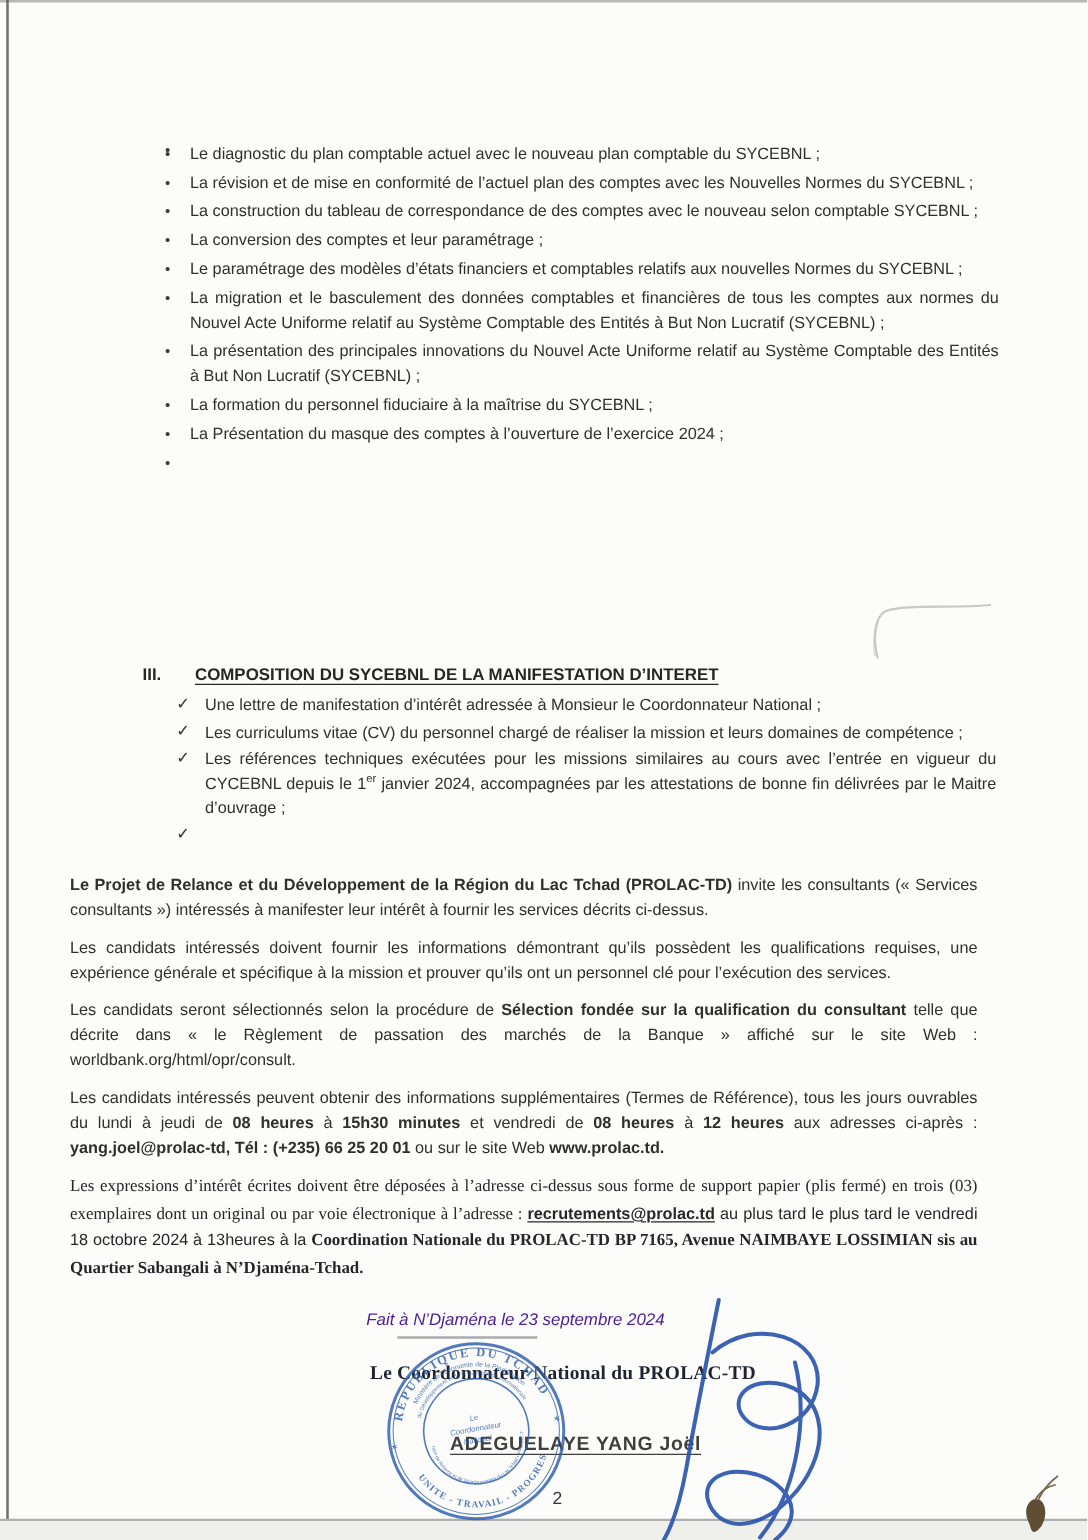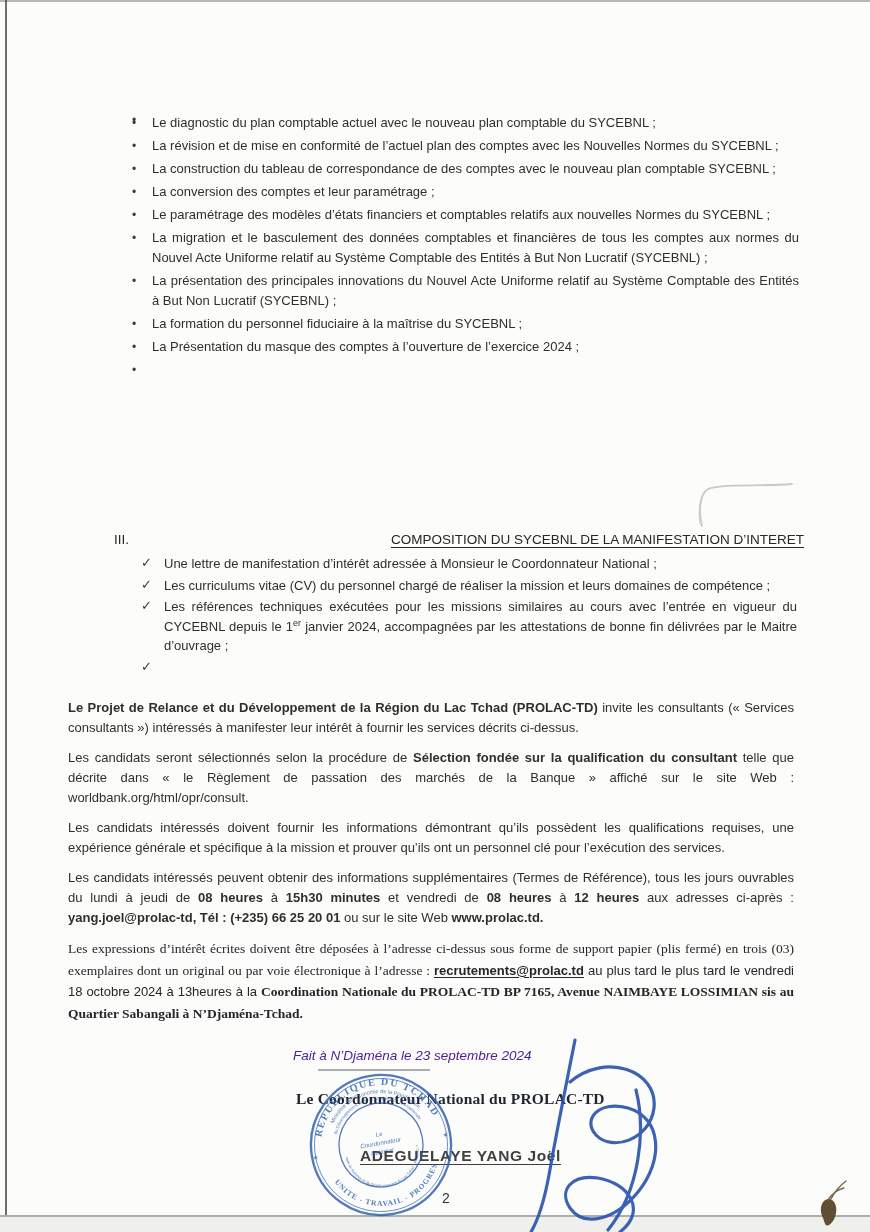--- a/index.html
+++ b/index.html
@@ -13,30 +13,30 @@
   .edge-bottom{position:absolute;left:0;top:1215px;width:870px;height:2px;background:#aeaeae;}
   .edge-strip{position:absolute;left:0;top:1217px;width:870px;height:15px;background:#efefec;}
 
   
   .bullets{position:absolute;left:131px;top:110px;width:668px;font-size:13px;line-height:20px;}
   .b-item{position:relative;padding-left:21px;margin-bottom:3px;text-align:justify;}
   .dot{position:absolute;left:1px;top:0;font-size:12px;color:#3c3c3c;}
   sup.sp{font-size:9px;vertical-align:super;line-height:0;}
 
   
-  .section-heading{position:absolute;left:114px;top:532px;width:690px;display:flex;font-size:13.5px;font-weight:400;color:#262626;justify-content:space-between;}
+  .section-heading{position:absolute;left:114px;top:532px;width:690px;display:flex;font-size:13.5px;font-weight:700;color:#262626;}
   .section-heading .numeral{width:42px;}
   .section-heading .title{text-decoration:underline;text-underline-offset:3px;}
 
   .checklist{position:absolute;left:141px;top:554px;width:656px;font-size:13px;line-height:19.5px;}
   .c-item{position:relative;padding-left:23px;margin-bottom:2px;text-align:justify;}
   .check{position:absolute;left:0;top:-1px;font-size:13px;color:#3a3a3a;}
 
   
-  .paras{position:absolute;left:68px;top:698px;width:726px;font-size:13px;line-height:20px;}
+  .paras{position:absolute;left:56px;top:698px;width:726px;font-size:13px;line-height:20px;}
   .paras p{margin:0 0 10px 0;text-align:justify;}
   .b{font-weight:700;}
   .bu{font-weight:700;text-decoration:underline;text-underline-offset:2px;}
   p.serif{font-family:"Liberation Serif",serif;font-size:13.5px;line-height:21.5px;color:#26262a;}
   .sans-run{font-family:"Liberation Sans",sans-serif;font-size:13px;margin-top:22px;}
   .serif-b{font-family:"Liberation Serif",serif;font-weight:700;}
 
   
   .date-line{position:absolute;left:293px;top:1048px;font-size:13.5px;font-weight:400;font-style:italic;color:#4c1d95;}
   .date-smudge{position:absolute;left:318px;top:1069px;width:112px;height:2px;background:#585b61;opacity:.5;}
@@ -66,21 +66,21 @@
     <div class="b-item">
       <span class="dot">•</span>
       <span>Le diagnostic du plan comptable actuel avec le nouveau plan comptable du SYCEBNL ;</span>
     </div>
     <div class="b-item">
       <span class="dot">•</span>
       <span>La révision et de mise en conformité de l’actuel plan des comptes avec les Nouvelles Normes du SYCEBNL ;</span>
     </div>
     <div class="b-item">
       <span class="dot">•</span>
-      <span>La construction du tableau de correspondance de des comptes avec le nouveau plan comptable SYCEBNL ;</span>
+      <span>La construction du tableau de correspondance de des comptes avec le nouveau selon comptable SYCEBNL ;</span>
     </div>
     <div class="b-item">
       <span class="dot">•</span>
       <span>La conversion des comptes et leur paramétrage ;</span>
     </div>
     <div class="b-item">
       <span class="dot">•</span>
       <span>Le paramétrage des modèles d’états financiers et comptables relatifs aux nouvelles Normes du SYCEBNL ;</span>
     </div>
     <div class="b-item">
@@ -122,22 +122,22 @@
       <span class="check">✓</span>
       <span><span>Les références techniques exécutées pour les missions similaires au cours avec l’entrée en vigueur du CYCEBNL depuis le 1</span><sup class="sp">er</sup><span> janvier 2024, accompagnées par les attestations de bonne fin délivrées par le Maitre d’ouvrage ;</span></span>
     </div>
     <div class="c-item">
       <span class="check">✓</span>
     </div>
   </div>
 
   <div class="paras">
     <p><span class="b">Le Projet de Relance et du Développement de la Région du Lac Tchad (PROLAC-TD)</span><span> invite les consultants (« Services consultants ») intéressés à manifester leur intérêt à fournir les services décrits ci-dessus.</span></p>
+    <p><span>Les candidats intéressés doivent fournir les informations démontrant qu’ils possèdent les qualifications requises, une expérience générale et spécifique à la mission et prouver qu’ils ont un personnel clé pour l’exécution des services.</span></p>
     <p><span>Les candidats seront sélectionnés selon la procédure de </span><span class="b">Sélection fondée sur la qualification du consultant</span><span> telle que décrite dans « le Règlement de passation des marchés de la Banque » affiché sur le site Web : worldbank.org/html/opr/consult.</span></p>
-    <p><span>Les candidats intéressés doivent fournir les informations démontrant qu’ils possèdent les qualifications requises, une expérience générale et spécifique à la mission et prouver qu’ils ont un personnel clé pour l’exécution des services.</span></p>
     <p><span>Les candidats intéressés peuvent obtenir des informations supplémentaires (Termes de Référence), tous les jours ouvrables du lundi à jeudi de </span><span class="b">08 heures</span><span> à </span><span class="b">15h30 minutes</span><span> et vendredi de </span><span class="b">08 heures</span><span> à </span><span class="b">12 heures</span><span> aux adresses ci-après : </span><span class="b">yang.joel@prolac-td, Tél : (+235) 66 25 20 01</span><span> ou sur le site Web </span><span class="b">www.prolac.td.</span></p>
     <p class="serif"><span>Les expressions d’intérêt écrites doivent être déposées à l’adresse ci-dessus sous forme de support papier (plis fermé) en trois (03) exemplaires dont un original ou par voie électronique à l’adresse : </span><span class="bu sans-run">recrutements@prolac.td</span><span class="sans-run"> au plus tard le plus tard le vendredi 18 octobre 2024 à 13heures à la </span><span class="serif-b">Coordination Nationale du PROLAC-TD BP 7165, Avenue NAIMBAYE LOSSIMIAN sis au Quartier Sabangali à N’Djaména-Tchad.</span></p>
   </div>
 
   <div class="date-line">Fait à N’Djaména le 23 septembre 2024</div>
   <div class="date-smudge"></div>
   <div class="sig-title">Le Coordonnateur National du PROLAC-TD</div>
   <div class="sig-name">ADEGUELAYE YANG Joël</div>
   <div class="page-num">2</div>
 

